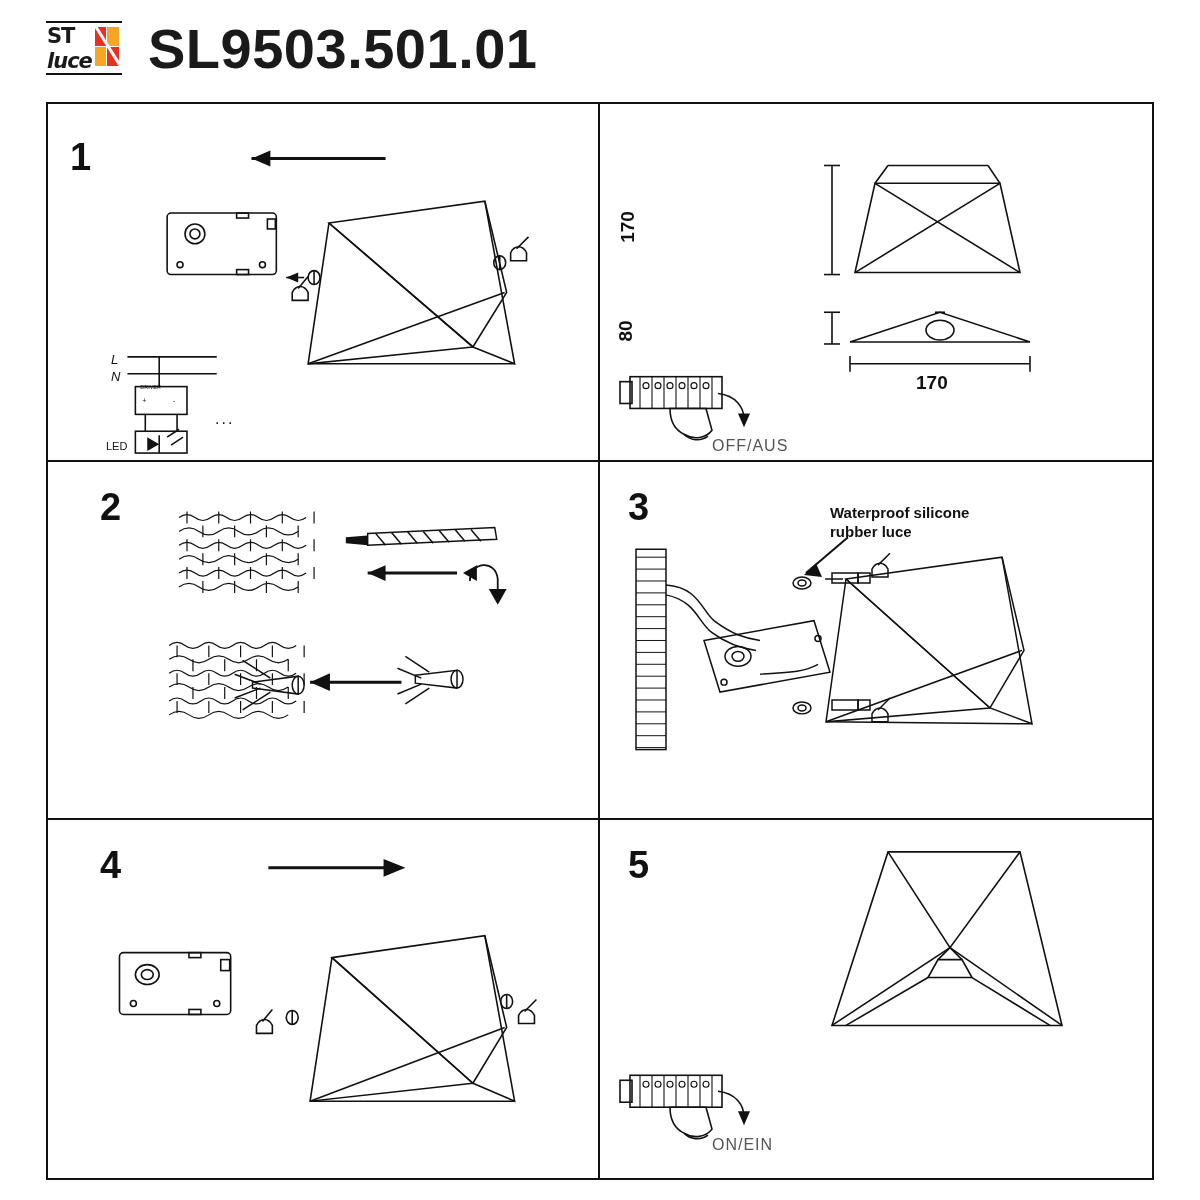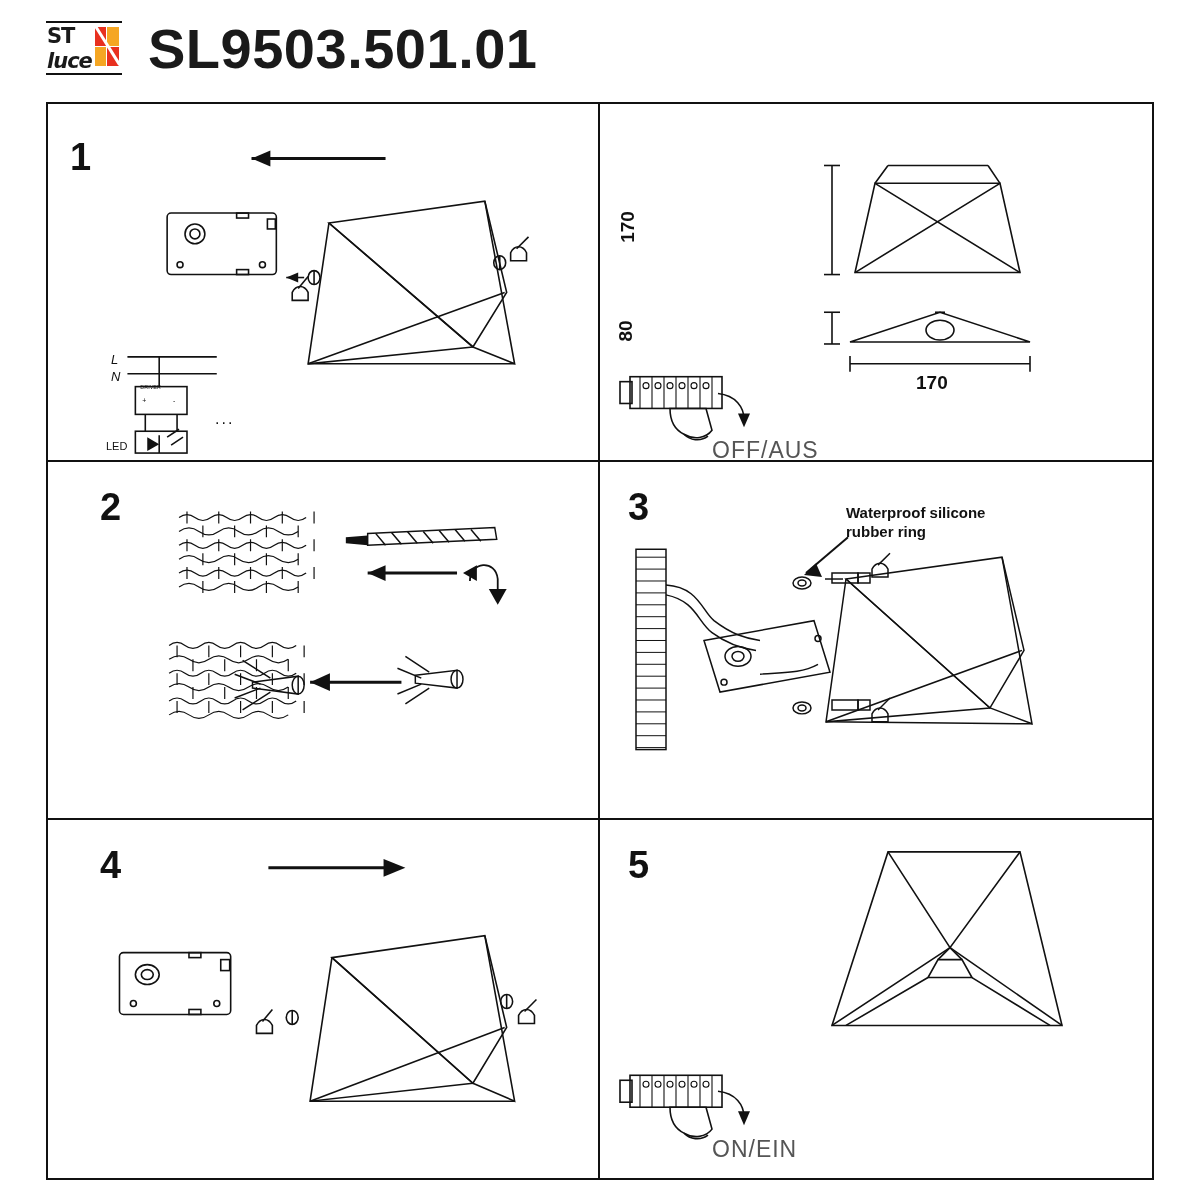--- a/index.html
+++ b/index.html
@@ -127,22 +127,22 @@
     color: #111;
   }
   .svgwrap { position: absolute; inset: 0; }
   svg { display: block; width: 100%; height: 100%; }
 
   .lbl {
     position: absolute;
     font-family: "Liberation Sans", sans-serif;
   }
   .lbl.dim { font-size: 19px; font-weight: bold; color: #111; }
-  .lbl.onoff { font-size: 23px; letter-spacing: 1px; color: #555; }
-  .lbl.note { font-size: 15px; font-weight: bold; color: #111; line-height: 1.25; margin-left: 16px; }
+  .lbl.onoff { font-size: 16px; letter-spacing: 1px; color: #555; }
+  .lbl.note { font-size: 15px; font-weight: bold; color: #111; line-height: 1.25; }
   .lbl.wire { font-size: 13px; font-style: italic; color: #111; }
   .rot90 { transform: rotate(-90deg); transform-origin: center; }
 </style>
 </head>
 <body>
 
 <div class="sheet">
 
   <div class="header">
     <div class="logo">
@@ -411,21 +411,21 @@
             <path d="M246 118 L390 248"></path>
             <path d="M226 262 L432 264"></path>
 
             <path d="M206 112 L248 76" stroke-width="2"></path>
             <polygon points="204,114 216,102 222,116" fill="#111" stroke="none"></polygon>
           </g>
         </svg>
       </div>
       <div class="lbl note" style="left:230px; top:42px;">
         <span>Waterproof silicone</span><br>
-        <span>rubber ring</span>
+        <span>rubber luce</span>
       </div>
     </div>
 
     <div class="cell c5">
       <div class="step-num" style="left:52px; top:24px;">4</div>
       <div class="svgwrap">
         <svg viewBox="0 0 554 359" preserveAspectRatio="none">
           <g fill="none" stroke="#111" stroke-width="1.6">
 
             <line x1="222" y1="48" x2="340" y2="48" stroke-width="3"></line>

